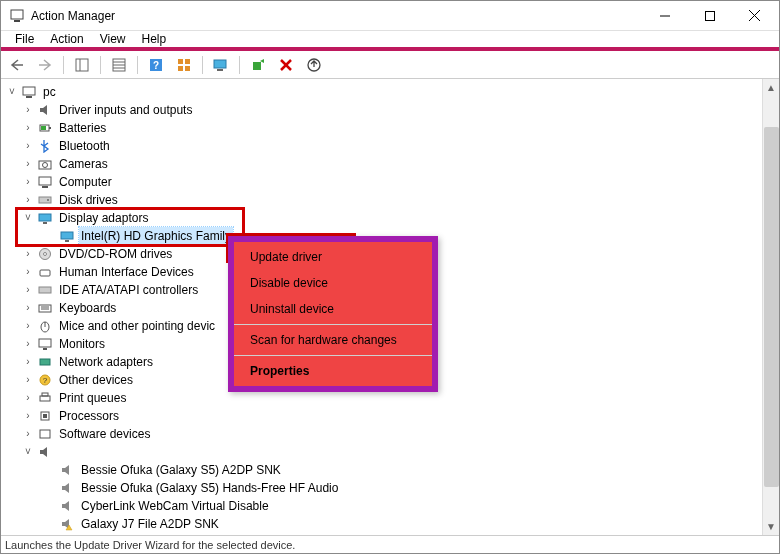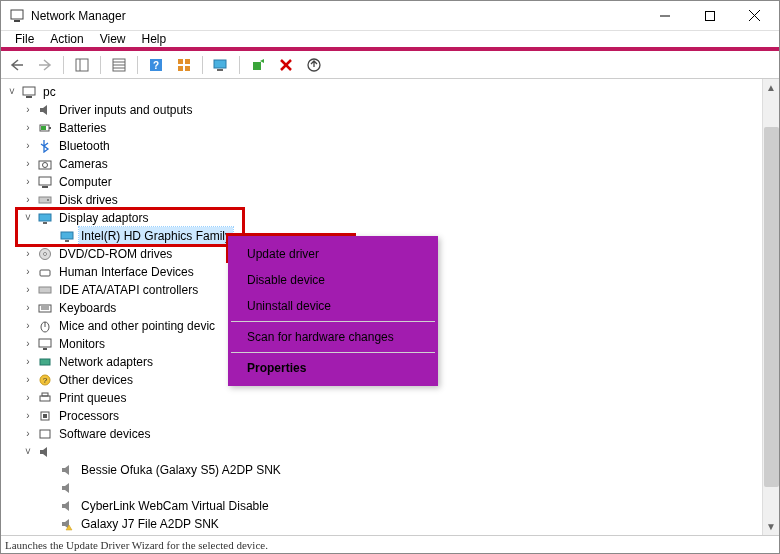--- a/index.html
+++ b/index.html
@@ -98,22 +98,22 @@
     .lvl2 { padding-left: 40px; }
     
     .hl-box {
       position: absolute;
       border: 3px solid #d10000;
       pointer-events: none;
     }
     
     .context-menu {
       position: absolute;
-      background: #a21caf;
-      border: 3px solid #a21caf;
+      background: #ef4444;
+      border: 6px solid #a21caf;
       box-shadow: 2px 2px 6px rgba(0,0,0,0.25);
       padding: 2px 0;
       font-size: 12px;
       min-width: 210px;
     }
     .ctx-item {
       padding: 6px 16px;
       cursor: default;
     }
     .ctx-item.bold { font-weight: bold; }
@@ -133,35 +133,34 @@
     .scroll-arrow { height: 17px; font-size: 10px; color: #666; display:flex;align-items:center;justify-content:center;width:100%; }
     .scroll-thumb { background: #cdcdcd; width: 15px; border-radius: 2px; }
     
     .statusbar {
       height: 18px;
       border-top: 1px solid #ccc;
       padding: 0 4px;
       font-size: 11px;
       display: flex; align-items: center;
       color: #333;
-      font-family: Liberation Serif, serif;
     }
     svg { display: block; }
   </style>
 </head>
 <body>
 
 <div class="titlebar">
   <span class="title-icon">
     <svg width="14" height="14" viewBox="0 0 14 14">
         <rect x="1" y="1" width="12" height="9" fill="none" stroke="#444"></rect>
         <rect x="4" y="11" width="6" height="2" fill="#444"></rect>
       </svg>
   </span>
-  <span class="title-text">Network Manager</span>
+  <span class="title-text">Action Manager</span>
   <div class="win-controls">
     <div class="win-btn">
         <svg width="10" height="10">
           <line x1="0" y1="5" x2="10" y2="5" stroke="#000" stroke-width="1"></line>
         </svg>
       </div>
     <div class="win-btn">
         <svg width="10" height="10">
           <rect x="0.5" y="0.5" width="9" height="9" fill="none" stroke="#000"></rect>
         </svg>
@@ -472,20 +471,21 @@
         </span>
         <span class="node-label">Bessie Ofuka (Galaxy S5) A2DP SNK</span>
       </div>
     <div class="node lvl2">
         <span class="expander"></span>
         <span class="node-icon">
           <svg width="14" height="14">
             <path d="M2 5h3l4-3v10l-4-3H2z" fill="#888"></path>
           </svg>
         </span>
+        <span class="node-label">Bessie Ofuka (Galaxy S5) Hands-Free HF Audio</span>
       </div>
     <div class="node lvl2">
         <span class="expander"></span>
         <span class="node-icon">
           <svg width="14" height="14">
             <path d="M2 5h3l4-3v10l-4-3H2z" fill="#888"></path>
           </svg>
         </span>
         <span class="node-label">CyberLink WebCam Virtual Disable</span>
       </div>

